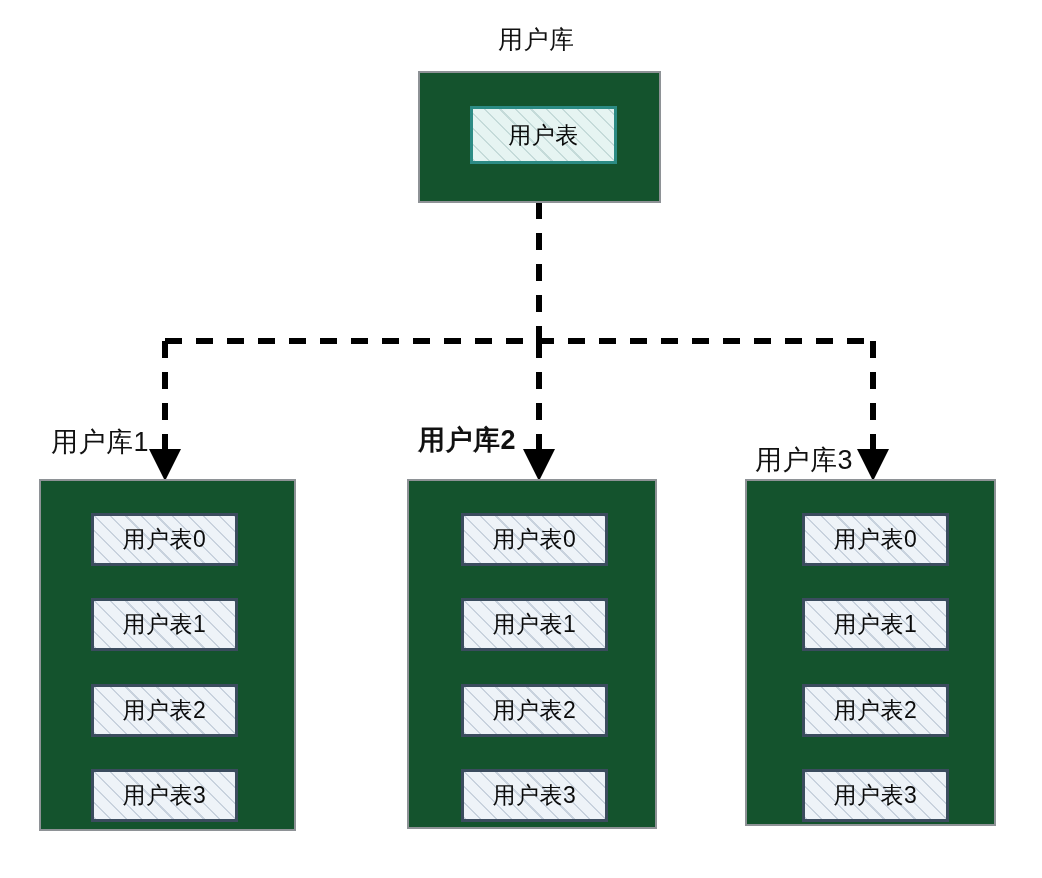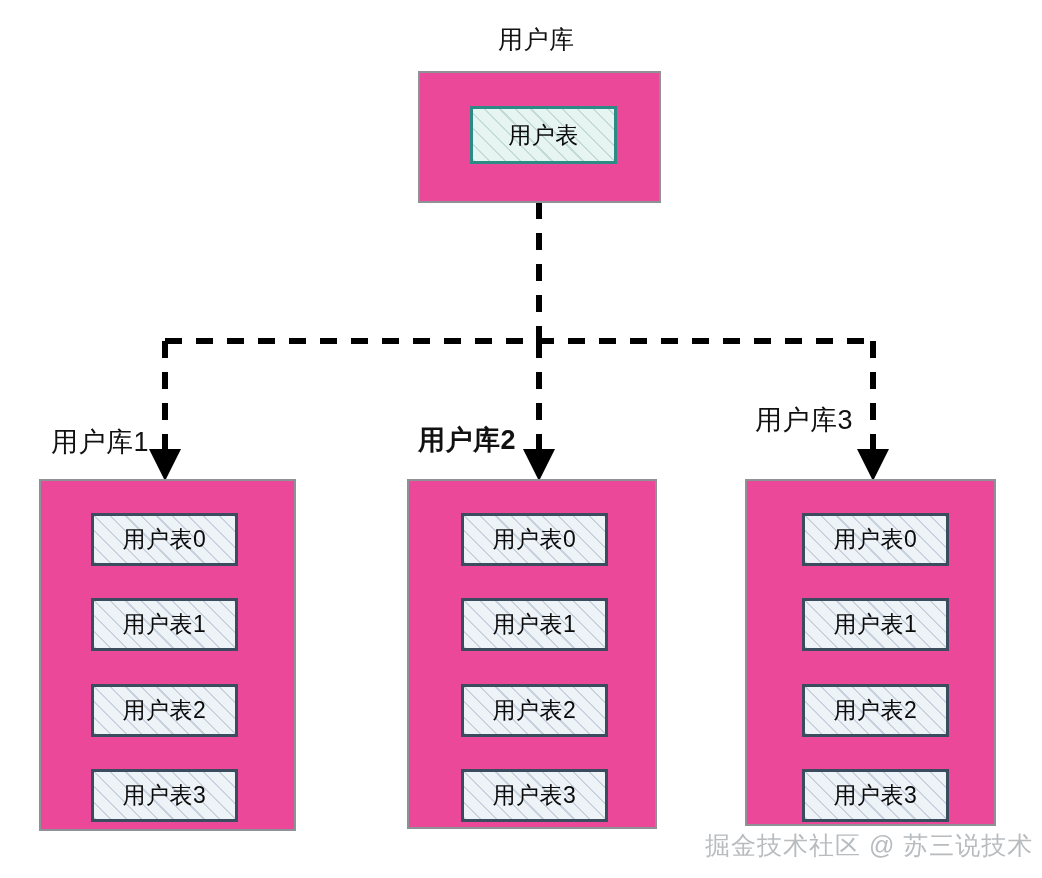--- a/index.html
+++ b/index.html
@@ -25,21 +25,21 @@
     white-space: nowrap;
     letter-spacing: 0.5px;
   }
   .title-label {
     font-size: 25px;
   }
 
   
   .container-box {
     position: absolute;
-    background: #ec4899;
+    background: #14532d;
     border: 2px solid #8e9296;
     box-sizing: border-box;
   }
 
   
   .table-box {
     position: absolute;
     box-sizing: border-box;
     border: 3px solid #3b4c5e;
     background-color: #eef3f8;
@@ -144,32 +144,31 @@
       <span>用户表1</span>
     </div>
     <div class="table-box" style="left:52px; top:203px; width:147px; height:53px;">
       <span>用户表2</span>
     </div>
     <div class="table-box" style="left:52px; top:288px; width:147px; height:53px;">
       <span>用户表3</span>
     </div>
   </div>
 
-  <div class="label" style="left:755px; top:407px;text-align:center;">用户库3</div>
+  <div class="label" style="left:755px; top:447px;text-align:center;">用户库3</div>
 
   <div class="container-box" style="left:745px; top:479px; width:251px; height:347px;">
     <div class="table-box" style="left:55px; top:32px; width:147px; height:53px;">
       <span>用户表0</span>
     </div>
     <div class="table-box" style="left:55px; top:117px; width:147px; height:53px;">
       <span>用户表1</span>
     </div>
     <div class="table-box" style="left:55px; top:203px; width:147px; height:53px;">
       <span>用户表2</span>
     </div>
     <div class="table-box" style="left:55px; top:288px; width:147px; height:53px;">
       <span>用户表3</span>
     </div>
   </div>
 
-  <div class="watermark" style="left:705px; top:829px;">掘金技术社区 @ 苏三说技术</div>
 
 </div>
 
 </body></html>

